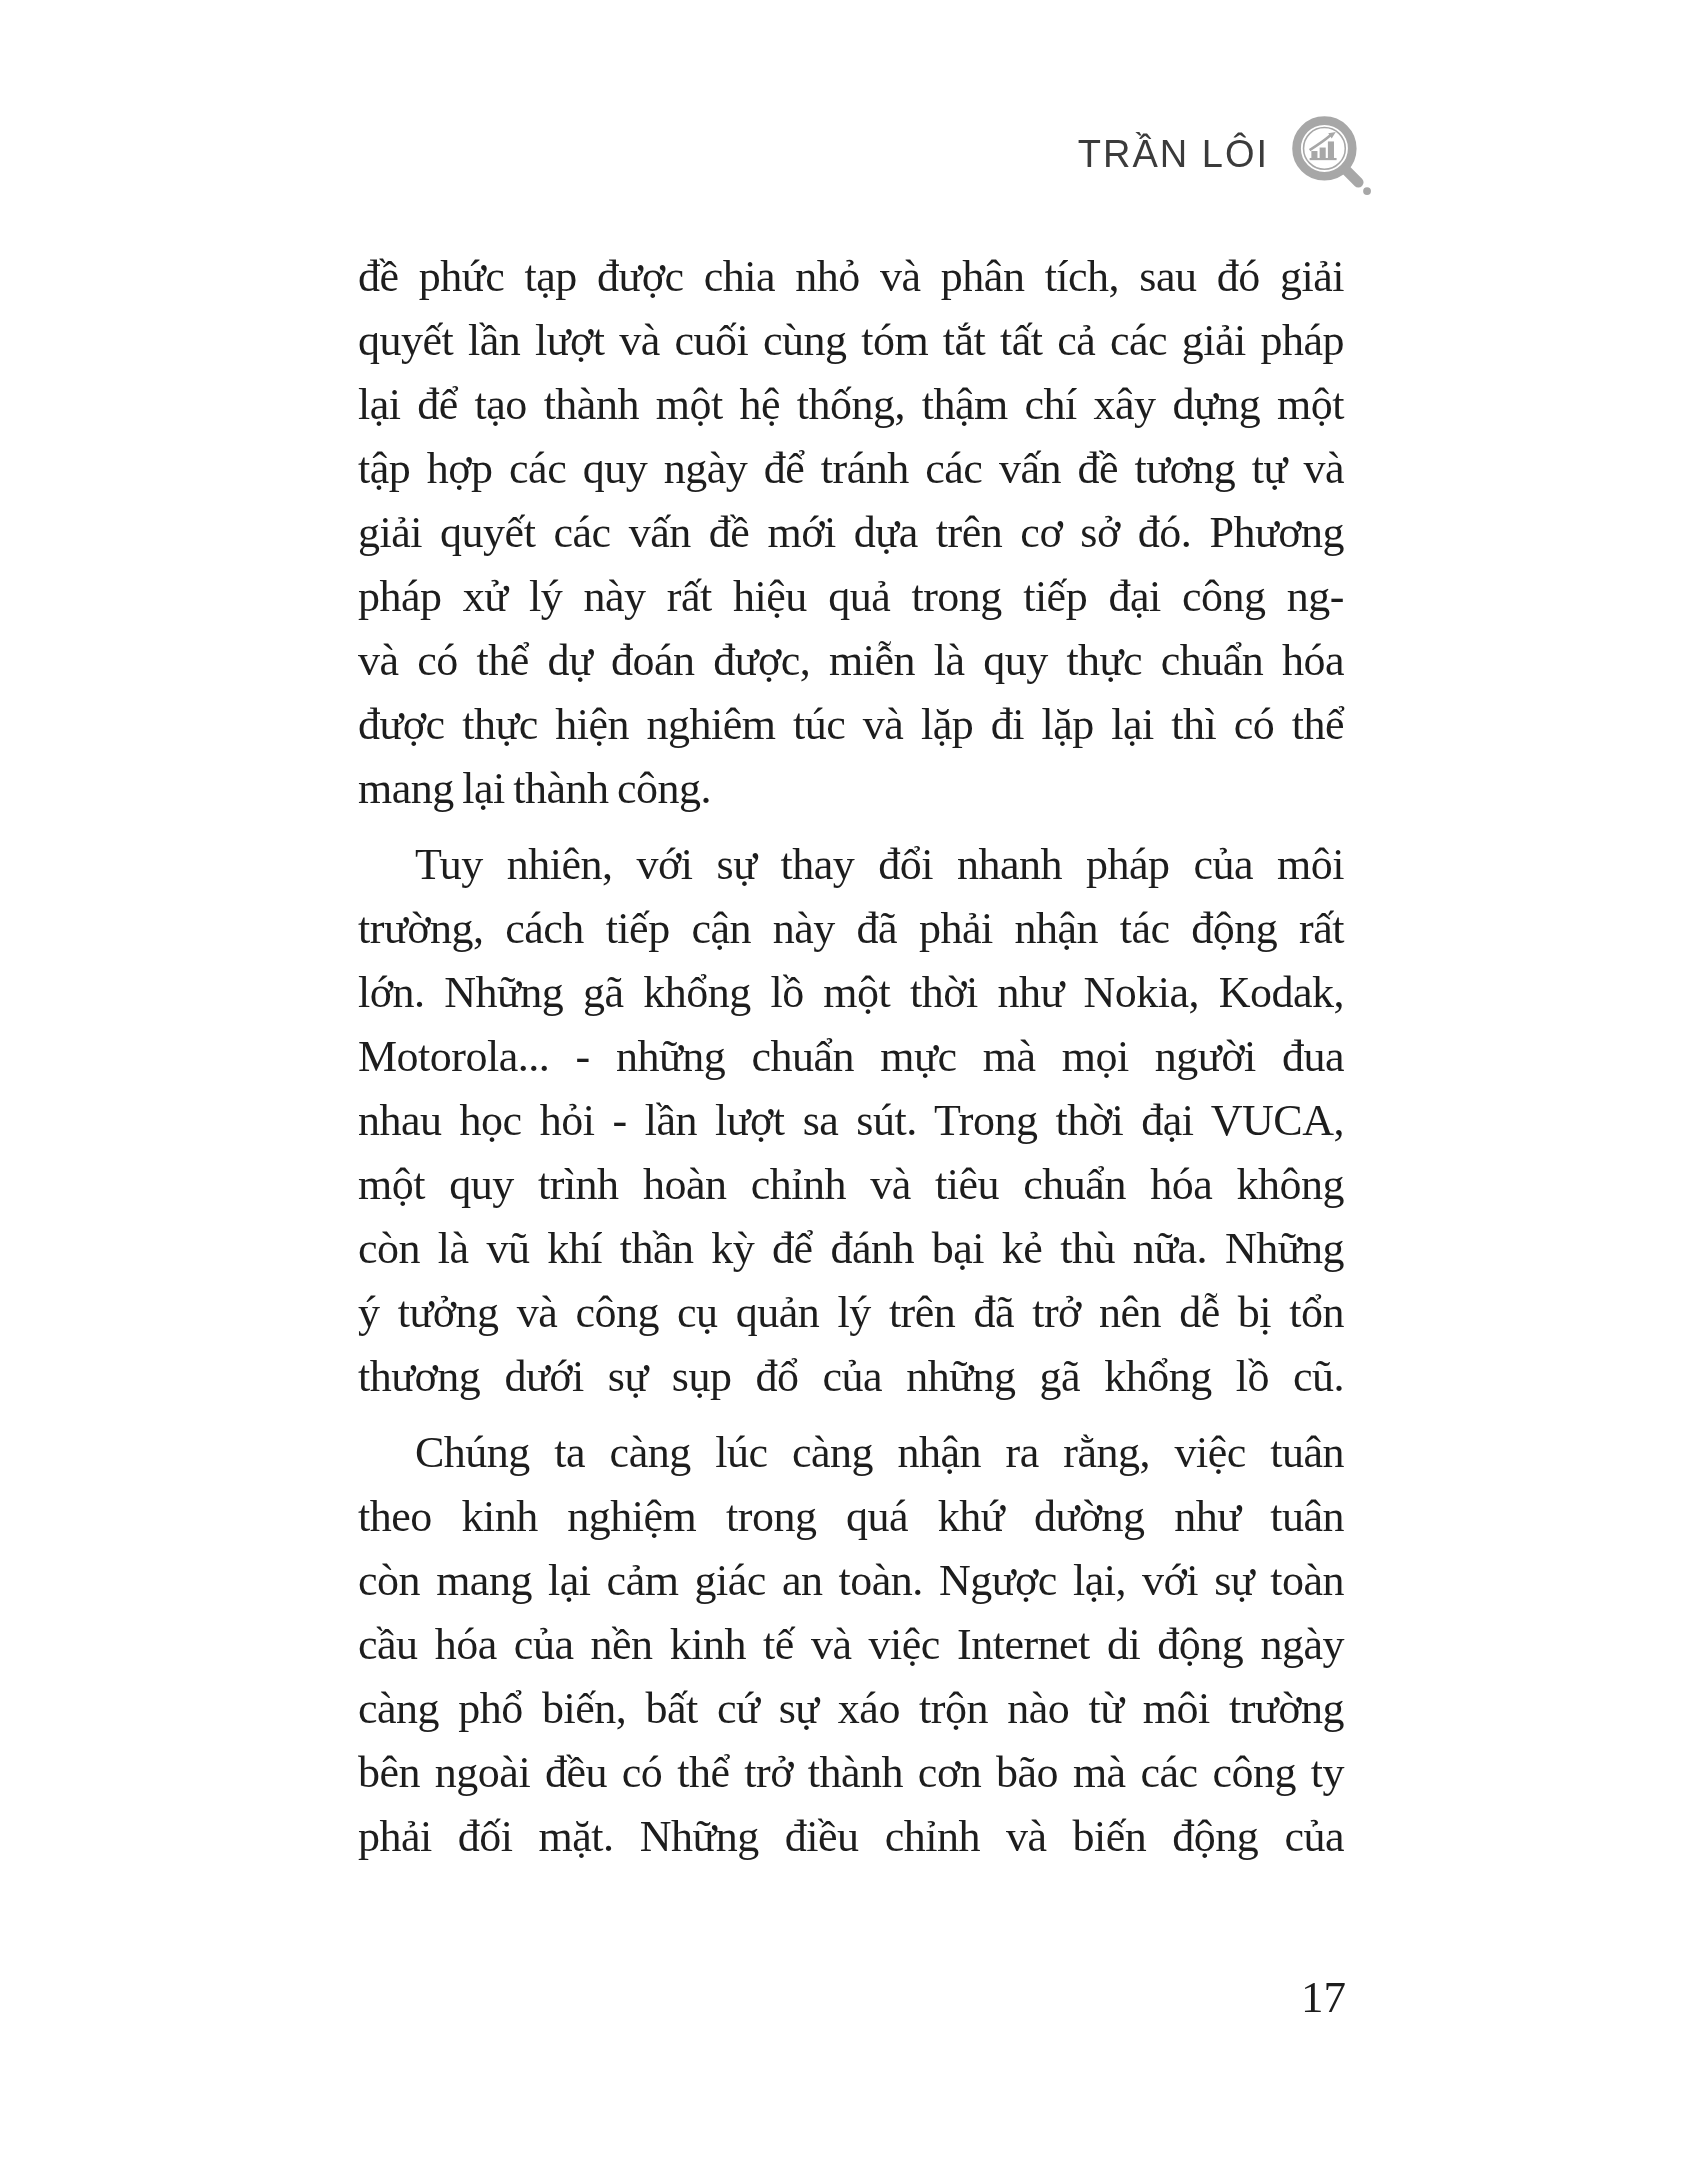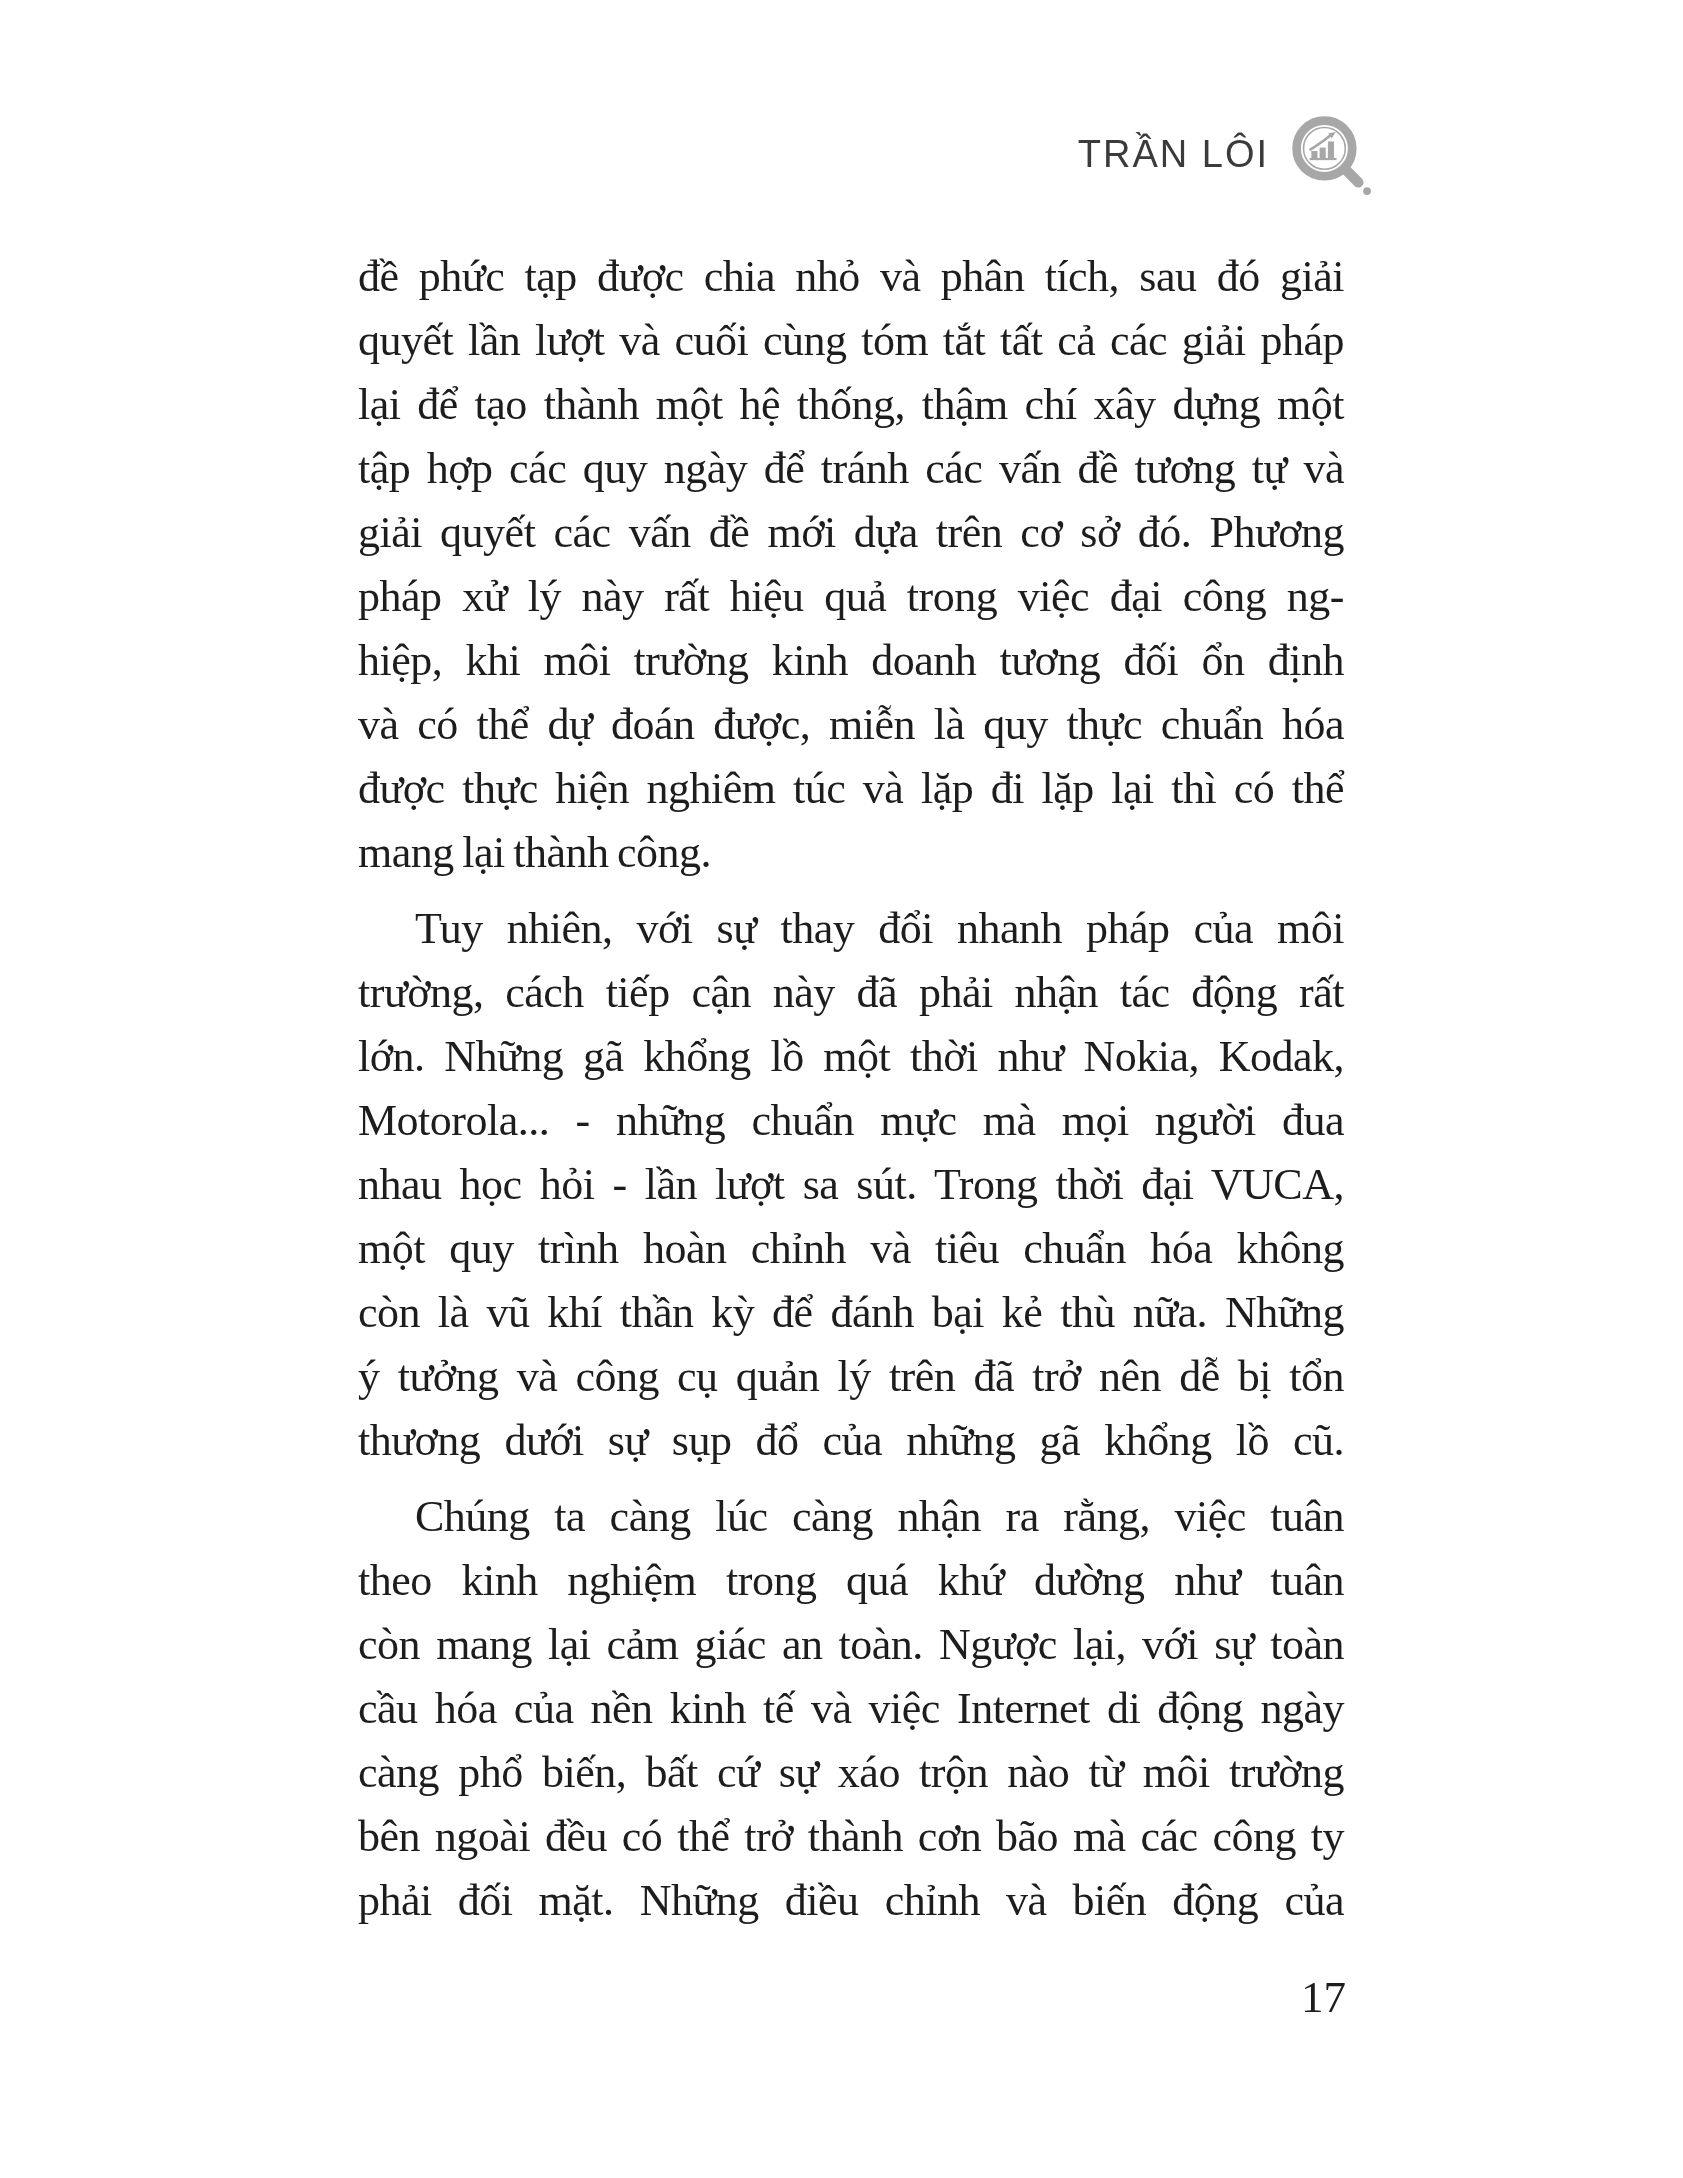--- a/index.html
+++ b/index.html
@@ -98,22 +98,21 @@
     </span>
   </header>
 
   <main class="body-text" id="paragraphs">
       <div class="para">
         <div class="line">đề phức tạp được chia nhỏ và phân tích, sau đó giải</div>
         <div class="line">quyết lần lượt và cuối cùng tóm tắt tất cả các giải pháp</div>
         <div class="line">lại để tạo thành một hệ thống, thậm chí xây dựng một</div>
         <div class="line">tập hợp các quy ngày để tránh các vấn đề tương tự và</div>
         <div class="line">giải quyết các vấn đề mới dựa trên cơ sở đó. Phương</div>
-        <div class="line">pháp xử lý này rất hiệu quả trong việc đại công ng-</div>
-        <div class="line">hiệp, khi môi trường kinh doanh tương đối ổn định</div>
+        <div class="line">pháp xử lý này rất hiệu quả trong tiếp đại công ng-</div>
         <div class="line">và có thể dự đoán được, miễn là quy thực chuẩn hóa</div>
         <div class="line">được thực hiện nghiêm túc và lặp đi lặp lại thì có thể</div>
         <div class="line flush-left">mang lại thành công.</div>
       </div>
       <div class="para">
         <div class="line indent">Tuy nhiên, với sự thay đổi nhanh pháp của môi</div>
         <div class="line">trường, cách tiếp cận này đã phải nhận tác động rất</div>
         <div class="line">lớn. Những gã khổng lồ một thời như Nokia, Kodak,</div>
         <div class="line">Motorola... - những chuẩn mực mà mọi người đua</div>
         <div class="line">nhau học hỏi - lần lượt sa sút. Trong thời đại VUCA,</div>

